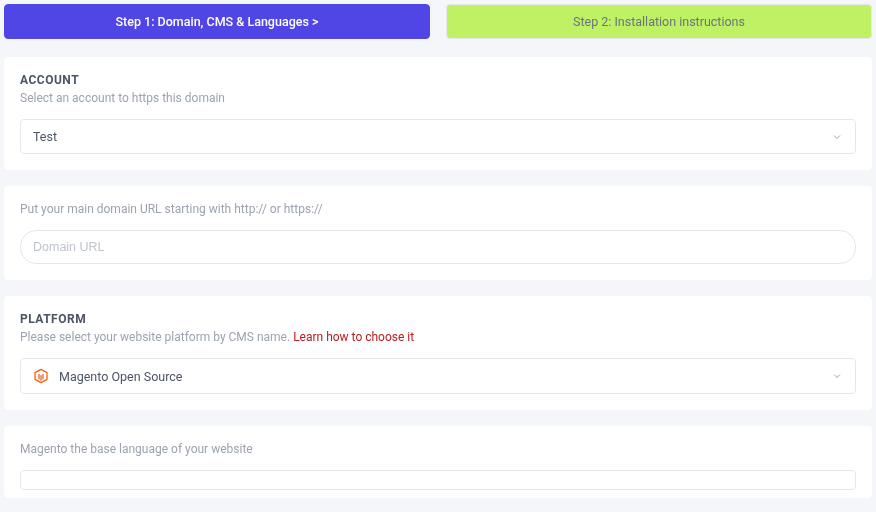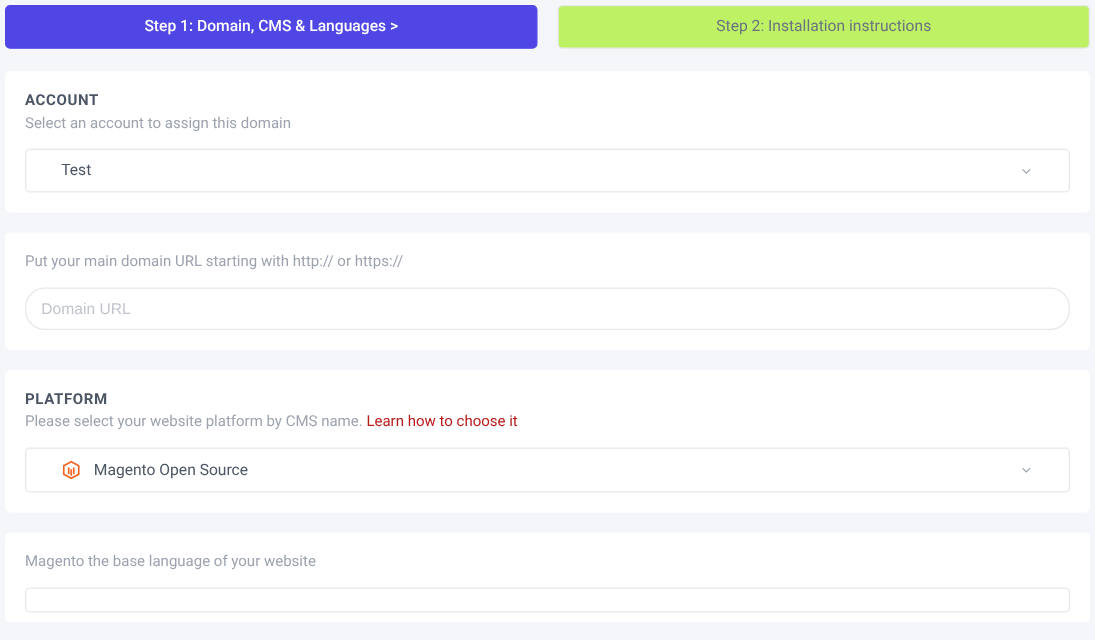--- a/index.html
+++ b/index.html
@@ -52,21 +52,21 @@
   .card .sub a {
     color: #b91c1c;
     text-decoration: none;
     cursor: pointer;
   }
   .select-box {
     display: flex;
     align-items: center;
     border: 1px solid #e5e7eb;
     border-radius: 4px;
-    padding: 9px 28px;
+    padding: 9px 12px;
     font-size: 12.5px;
     color: #4b5563;
     background: #fff;
     cursor: pointer;
     position: relative;
   }
   .select-box .chev {
     margin-left: auto;
     color: #9ca3af;
     display: inline-flex;
@@ -93,21 +93,21 @@
 </head>
 <body>
 
 <div class="steps">
   <div class="step active">Step 1: Domain, CMS &amp; Languages  &gt;</div>
   <div class="step">Step 2: Installation instructions</div>
 </div>
 
 <div class="card first-card">
   <h3>ACCOUNT</h3>
-  <p class="sub">Select an account to assign this domain</p>
+  <p class="sub">Select an account to https this domain</p>
   <div class="select-box">
     <span>Test</span>
     <span class="chev">
       <svg width="12" height="12" viewBox="0 0 24 24" fill="none" stroke="currentColor" stroke-width="2">
           <polyline points="6 9 12 15 18 9"></polyline>
         </svg>
     </span>
   </div>
 </div>
 

